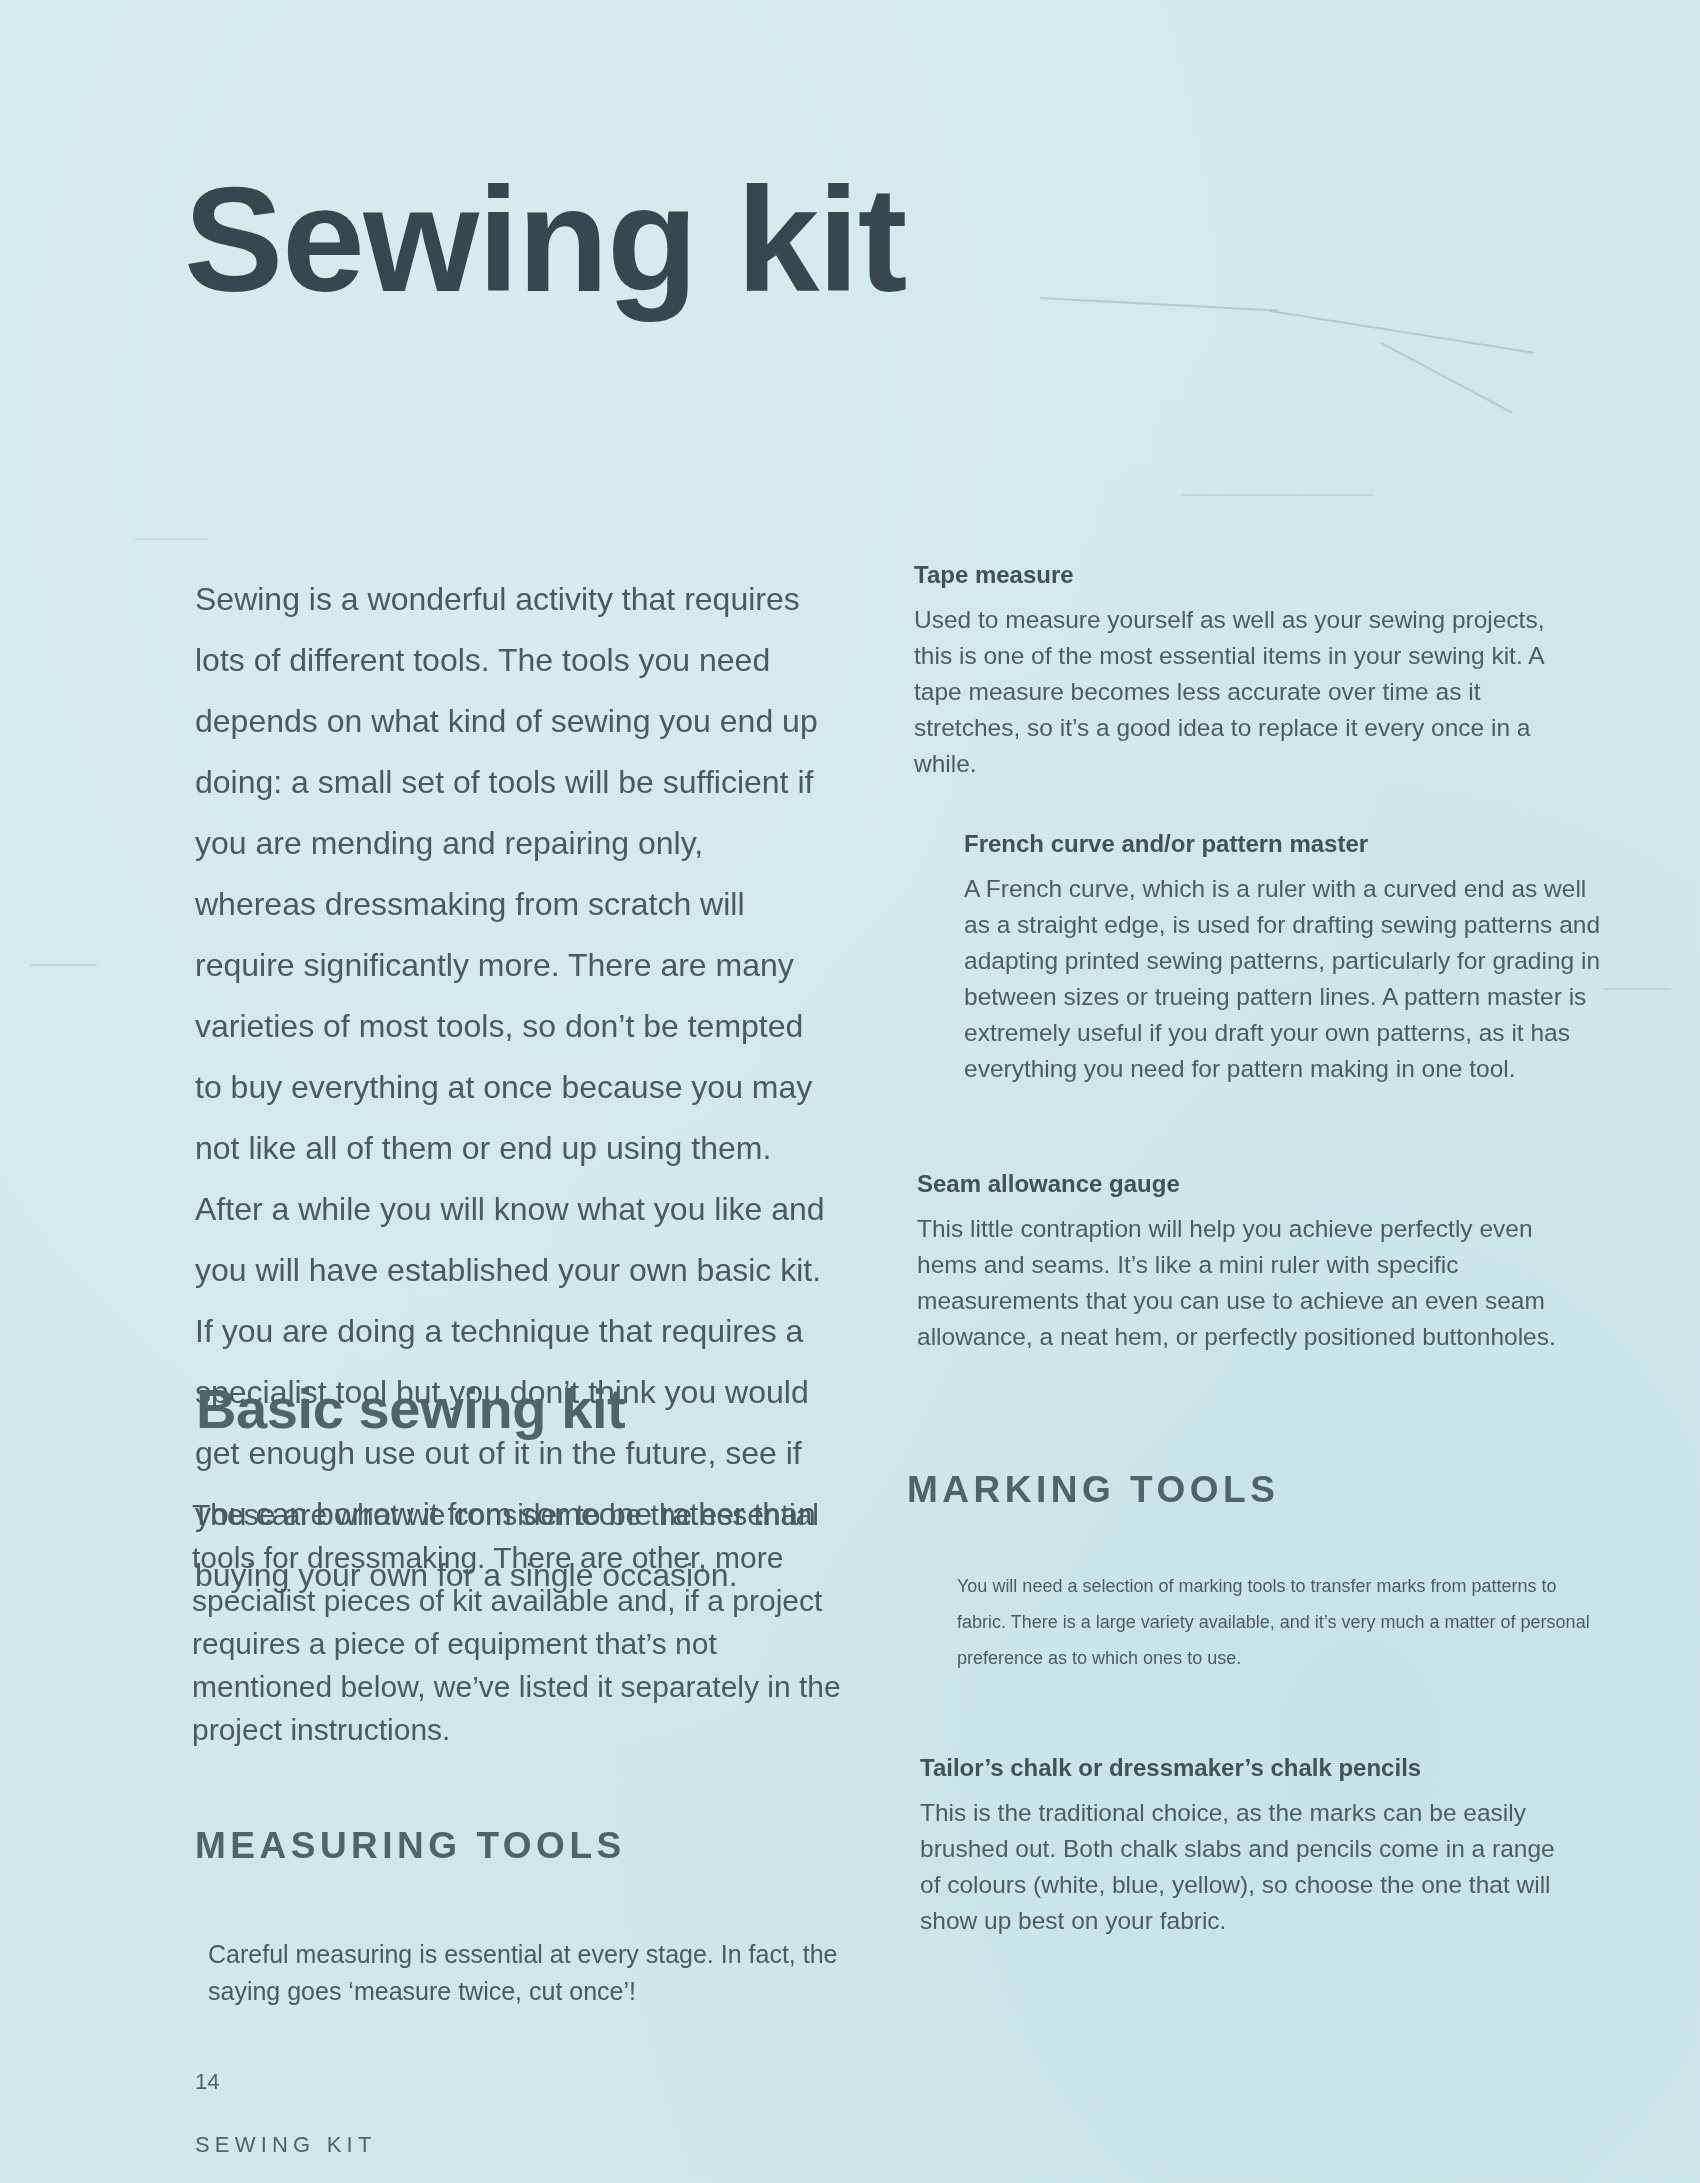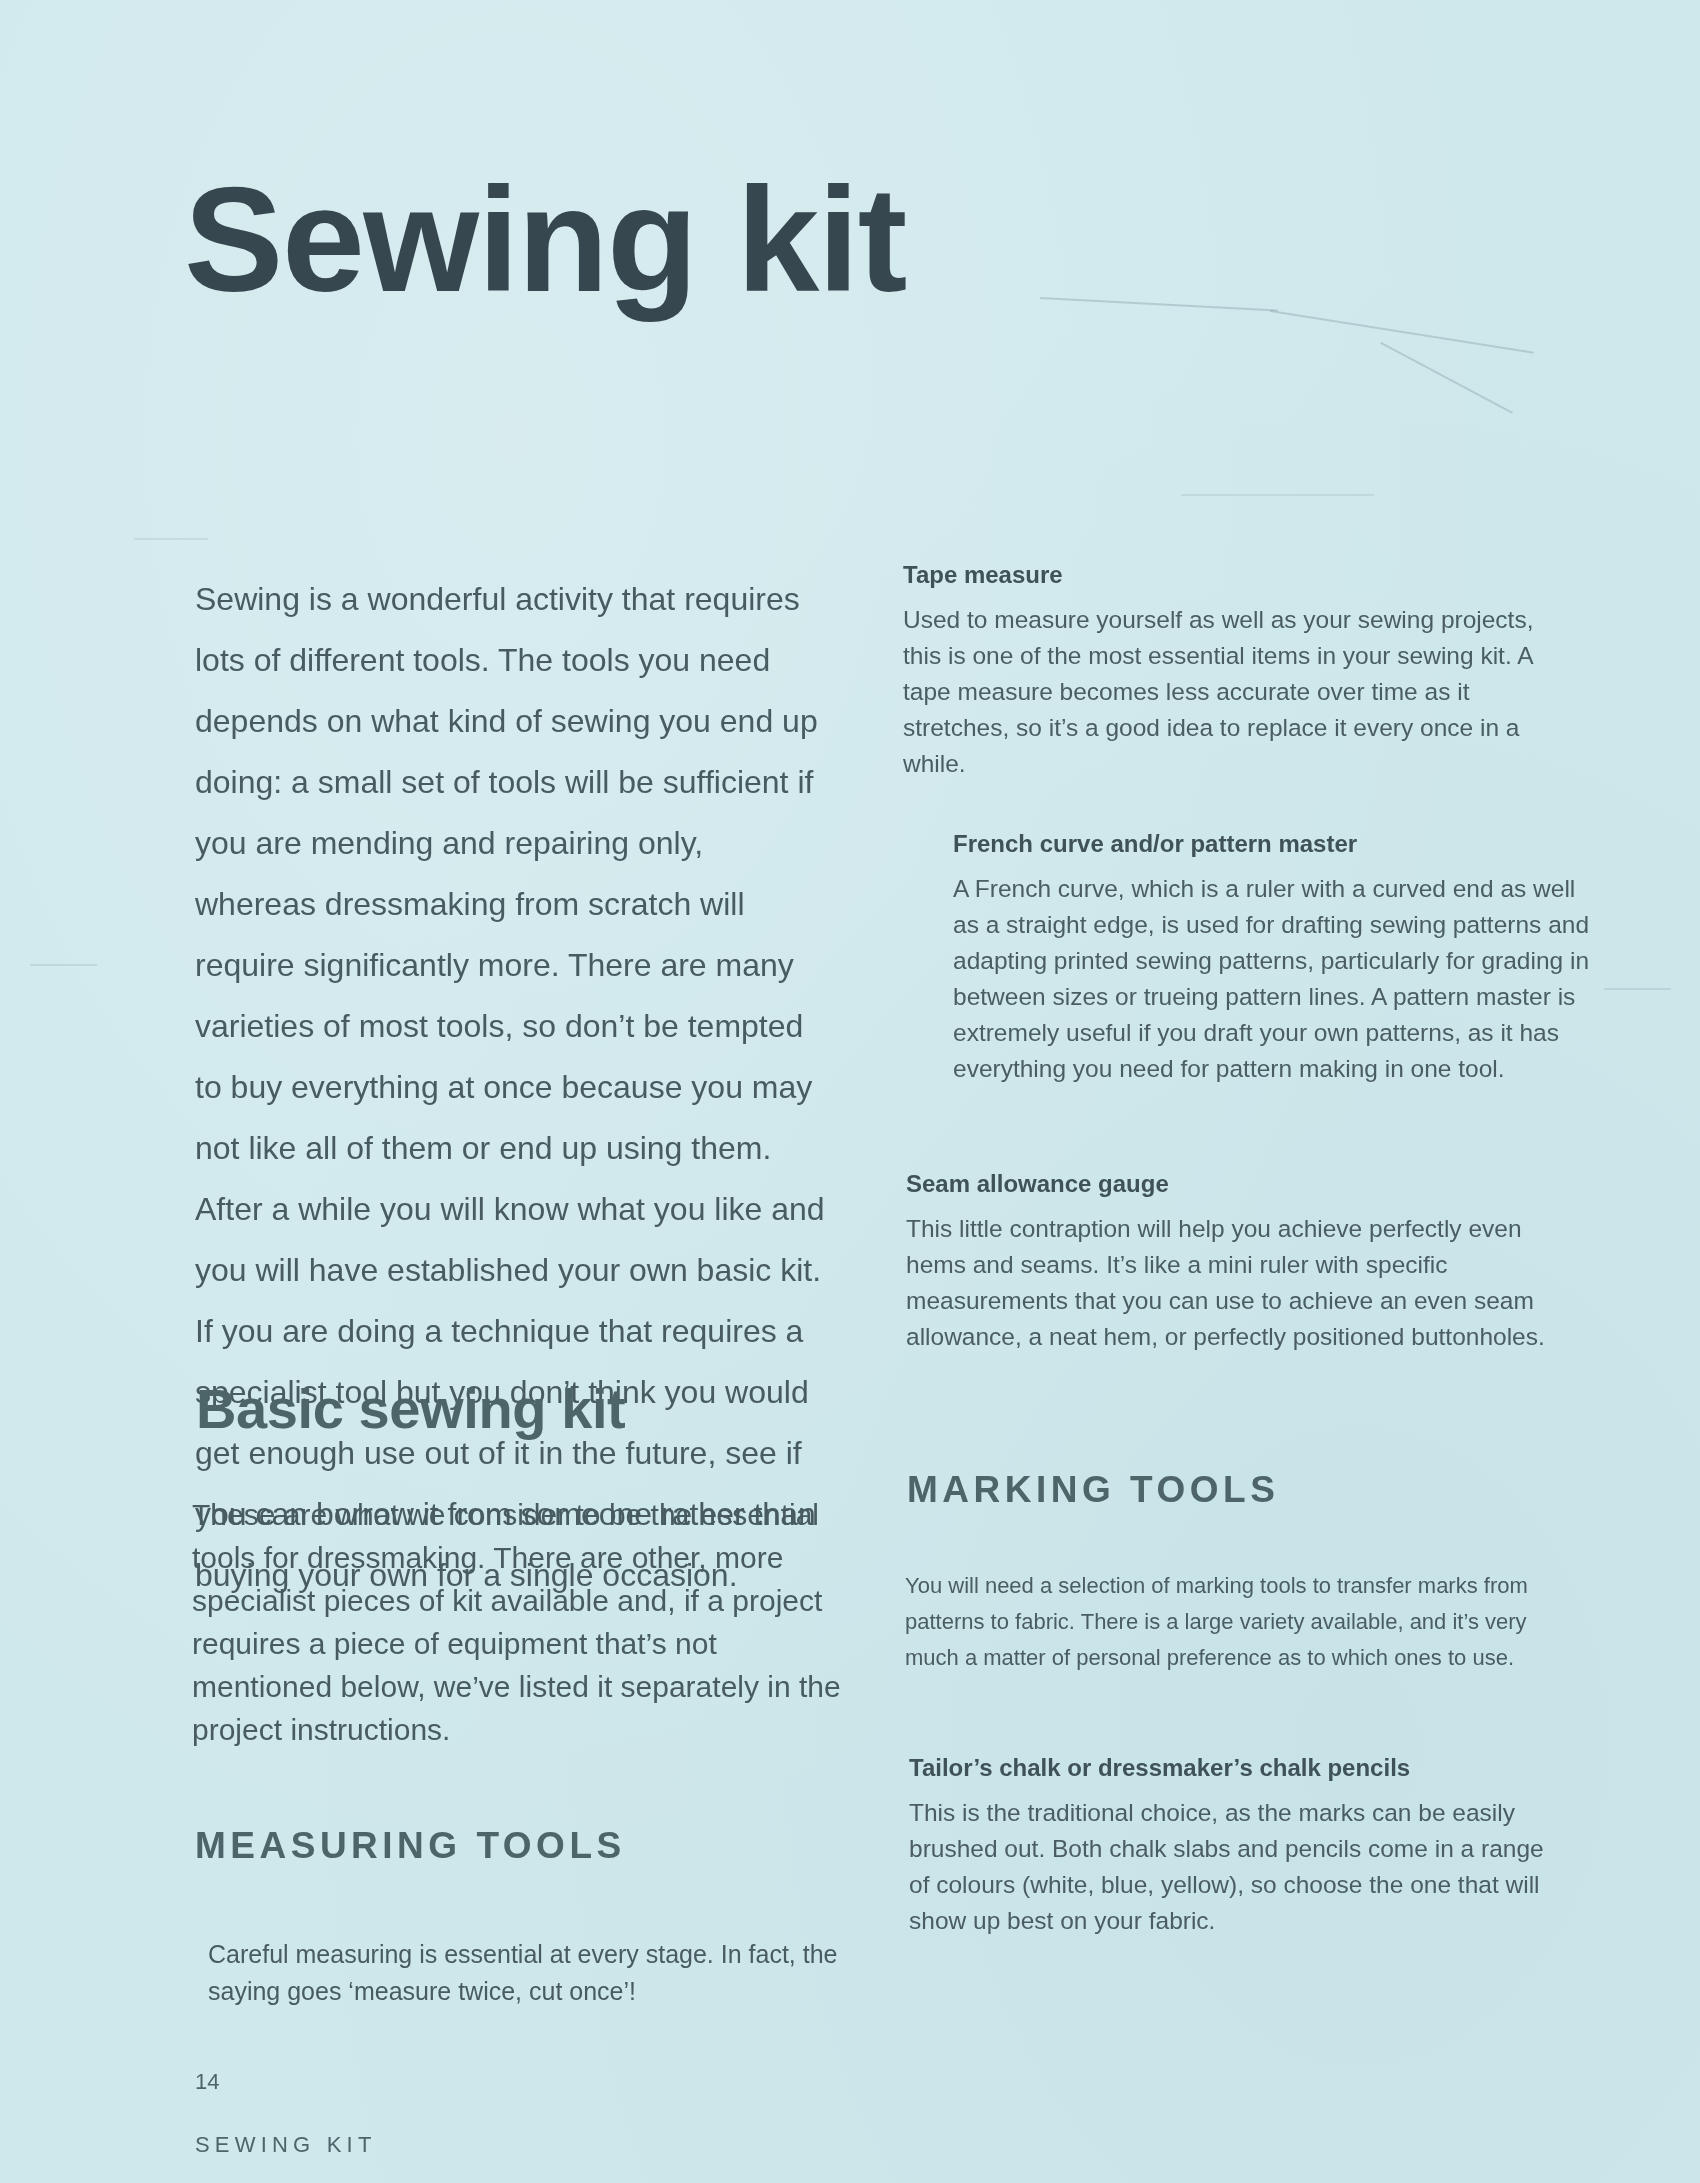--- a/index.html
+++ b/index.html
@@ -90,45 +90,46 @@
       top: 1923px;
       width: 653px;
       margin: 13px;
       font-size: 25px;
       line-height: 37px;
       color: #475b60;
     }
     .tool {
       position: absolute;
       width: 653px;
+      margin-left: 11px;
     }
     .tool-name {
       margin: 0 0 13.4px 0;
       font-size: 24px;
       font-weight: 700;
       color: #3f5257;
     }
     .tool-desc {
       margin: 0;
       font-size: 24.5px;
       line-height: 36px;
       color: #4a5d62;
     }
     .marking-heading {
       position: absolute;
       left: 907px;
       top: 1469px;
     }
     .marking-body {
       position: absolute;
-      left: 905px;
+      left: 957px;
       top: 1568px;
       width: 653px;
       margin: 0;
-      font-size: 22px;
+      font-size: 18px;
       line-height: 36px;
       color: #4a5d62;
     }
     .footer {
       position: absolute;
       left: 195px;
       top: 2069px;
       font-size: 22px;
       color: #4d6469;
       display: flex;

